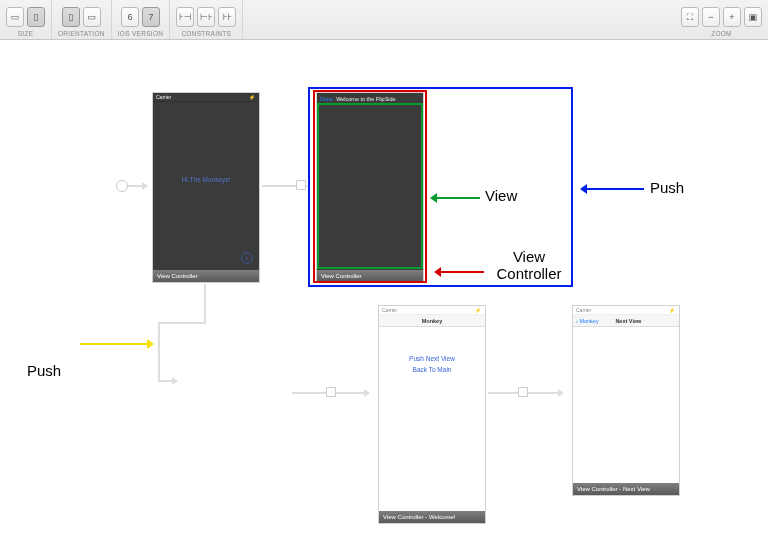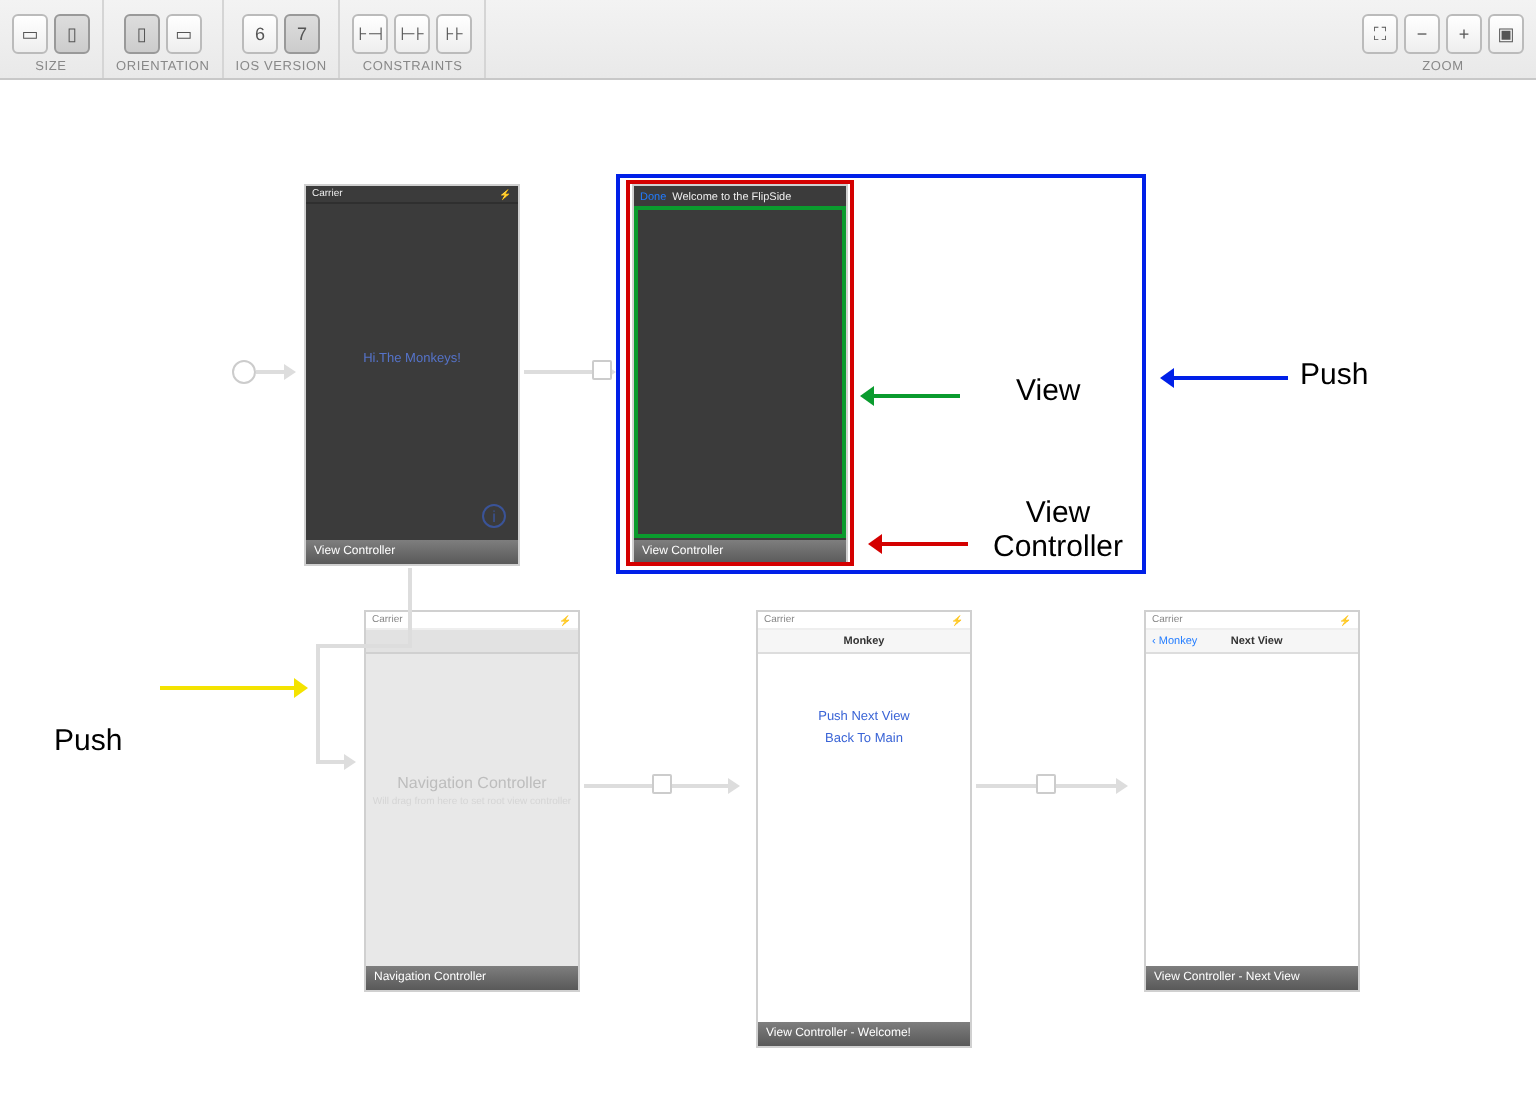--- a/index.html
+++ b/index.html
@@ -122,34 +122,20 @@
 
   <div class="phone" style="left:316px; top:52px;">
     <div class="navbar">
       <span class="nav-done">Done</span>
       <span class="nav-title" style="text-align:left; font-weight:normal;">Welcome to the FlipSide</span>
     </div>
     <div class="phone-body dark" style="height:165px;"></div>
     <div class="phone-footer">View Controller</div>
   </div>
 
-  <div class="phone" style="left:182px; top:265px;">
-    <div class="statusbar">
-        <span>Carrier</span>
-        <span>⚡</span>
-      </div>
-    <div class="navbar light" style="background:#e2e2e2;border-bottom:1px solid #d0d0d0;"></div>
-    <div class="phone-body" style="background:#e8e8e8; height:156px;">
-      <div class="nav-placeholder">
-        <div class="t1">Navigation Controller</div>
-        <div class="t2">Will drag from here to set root view controller</div>
-      </div>
-    </div>
-    <div class="phone-footer">Navigation Controller</div>
-  </div>
 
   <div class="phone" style="left:378px; top:265px;">
     <div class="statusbar">
         <span>Carrier</span>
         <span>⚡</span>
       </div>
     <div class="navbar light">
       <span></span>
         <span class="nav-title">Monkey</span>
         <span></span>
@@ -189,21 +175,21 @@
   <div class="segue" style="left:488px; top:352px; width:74px;"></div>
   <div class="dock" style="left:518px; top:347px;"></div>
 
   <div class="ann-box" style="left:308px; top:47px; width:265px; height:200px; border-color:#0020e8;"></div>
 
   <div class="ann-box" style="left:313px; top:50px; width:114px; height:193px; border-color:#d40000;"></div>
 
   <div class="ann-box" style="left:317px; top:63px; width:106px; height:166px; border-color:#0a9b2e;"></div>
 
   <div class="arrow green" style="left:432px; top:157px; width:48px;"></div>
-  <div class="ann-label" style="left:508px; top:147px;">View</div>
+  <div class="ann-label" style="left:485px; top:147px;">View</div>
 
   <div class="arrow red" style="left:436px; top:231px; width:48px;"></div>
   <div class="ann-label" style="left:489px; top:208px; width:80px; text-align:center; line-height:17px;">View Controller</div>
 
   <div class="arrow blue" style="left:582px; top:148px; width:62px;"></div>
   <div class="ann-label" style="left:650px; top:139px;">Push</div>
 
   <div class="arrow yellow" style="left:80px; top:303px; width:72px; transform:scaleX(-1);"></div>
   <div class="ann-label" style="left:27px; top:322px;">Push</div>
 

